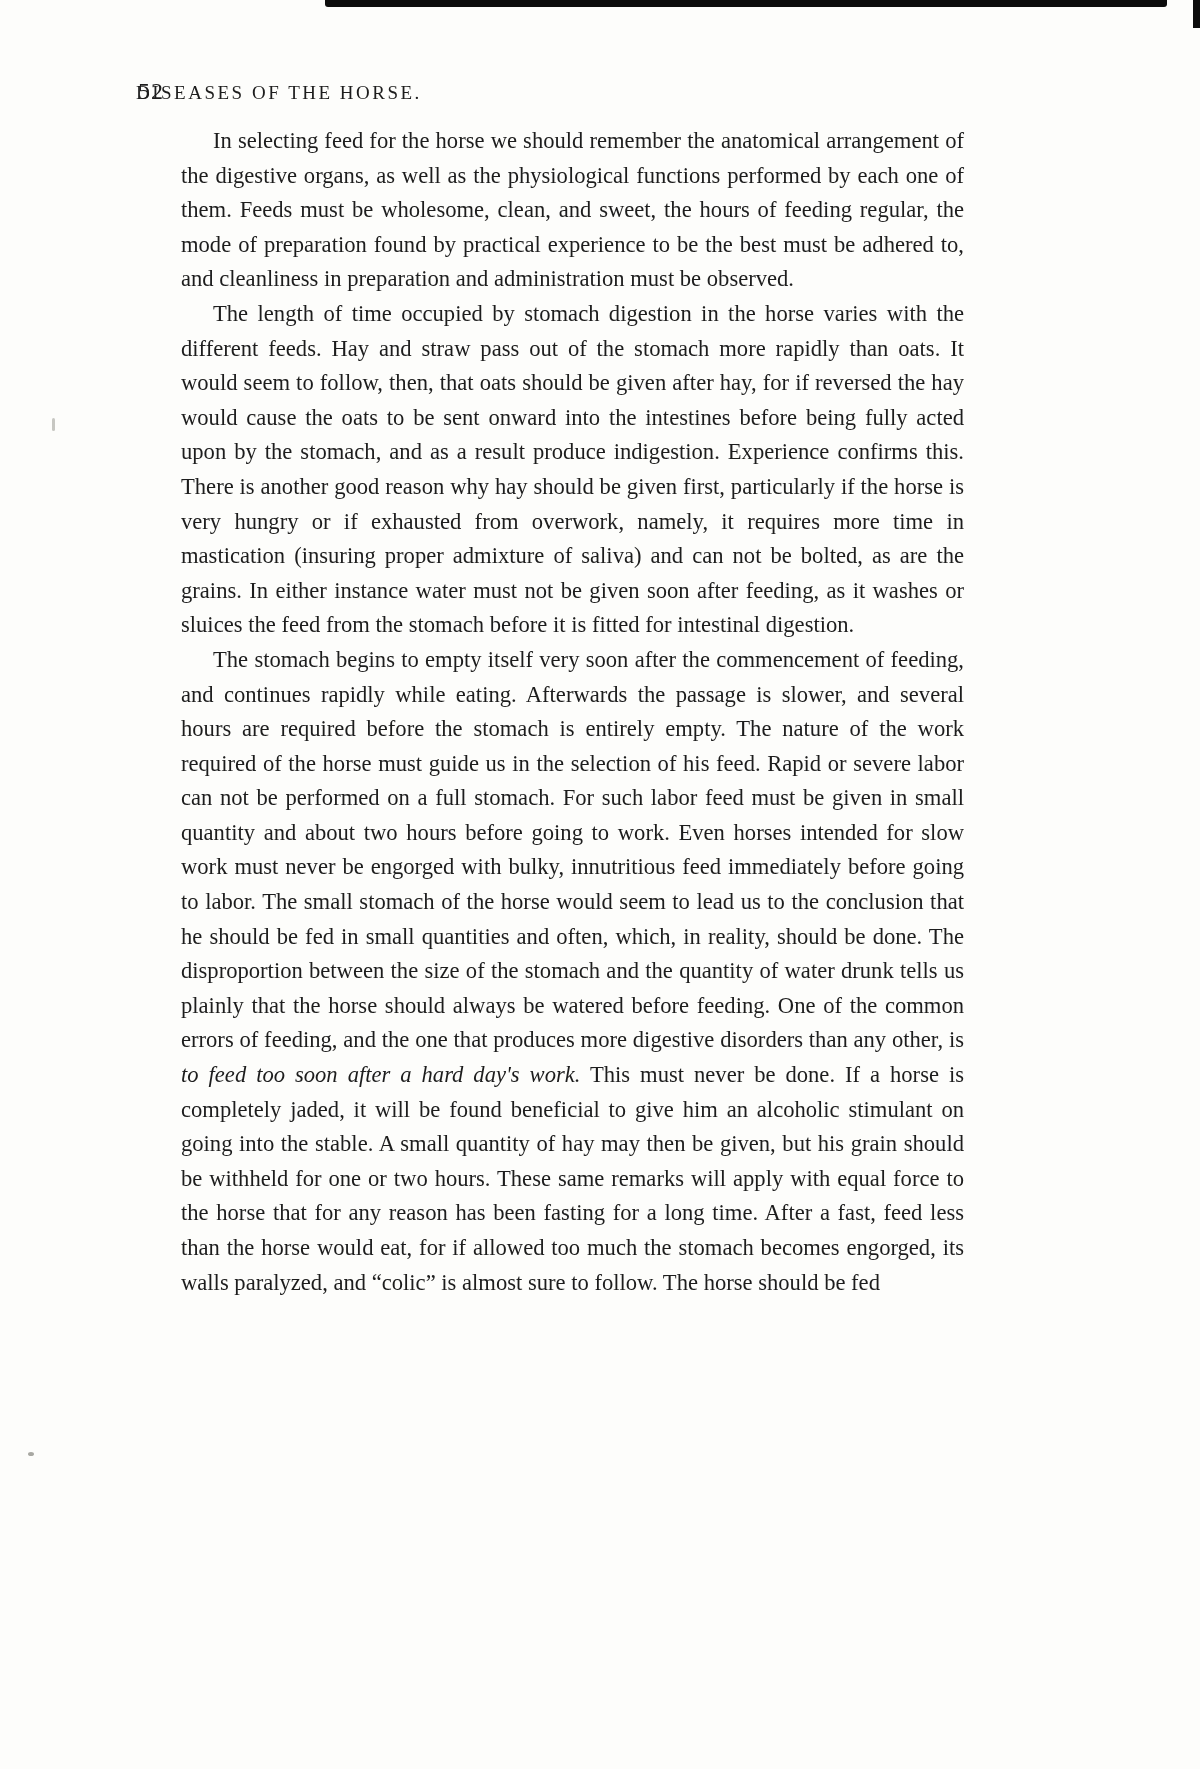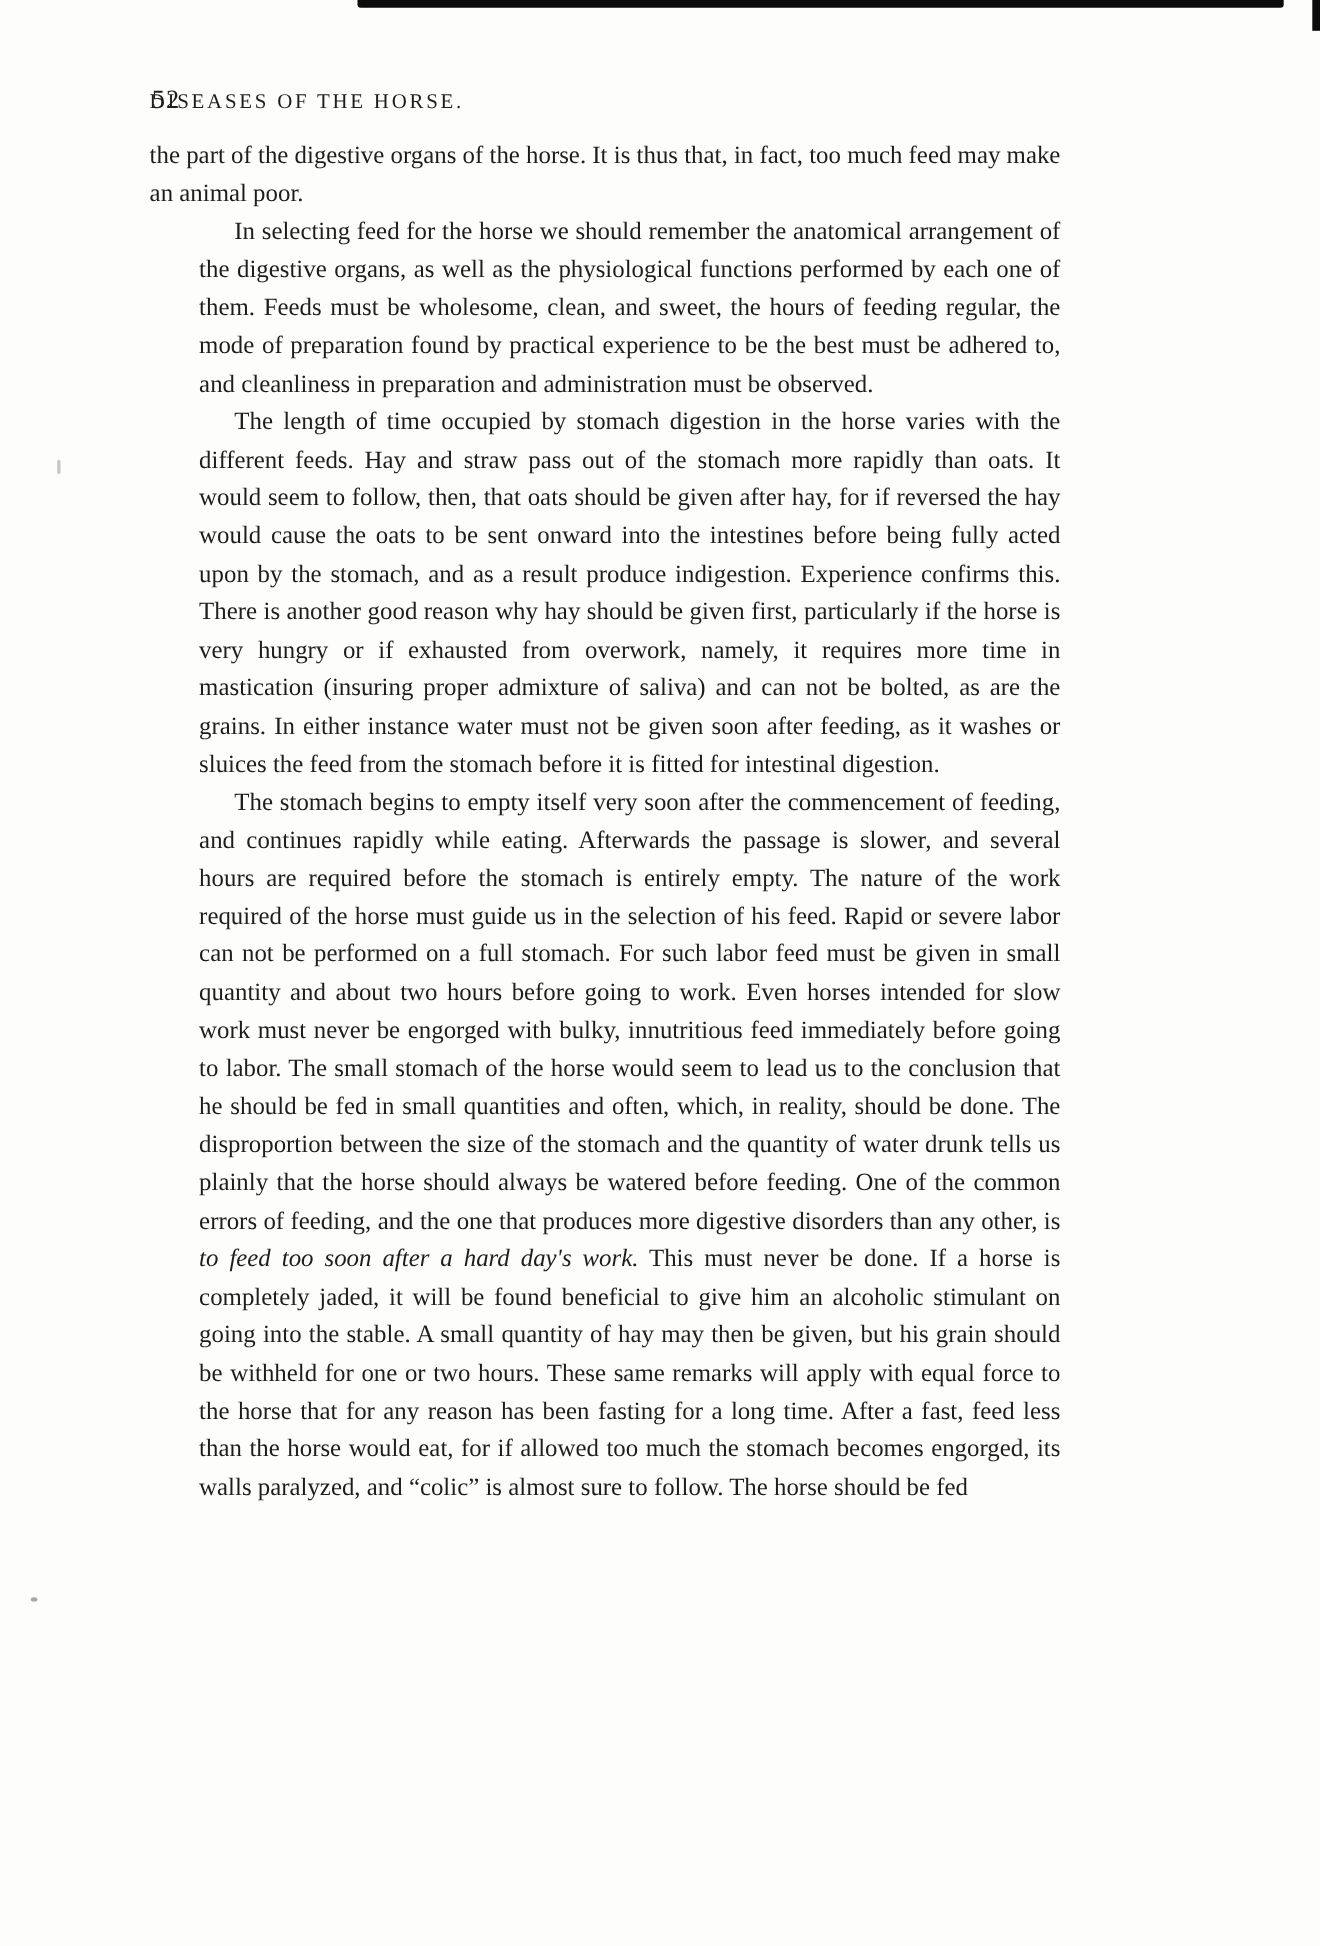--- a/index.html
+++ b/index.html
@@ -66,19 +66,18 @@
   <div class="scan-bar-right"></div>
   <div class="speck-1"></div>
   <div class="speck-2"></div>
 
   <header class="running-head">
     <span class="page-num">52</span>
     <span class="head-title">DISEASES OF THE HORSE.</span>
   </header>
 
   <main class="text-block" id="paragraphs">
-      <p><span>the part of the digestive organs of the horse. It is thus that, in fact, too much feed may make an animal poor.</span></p>
       <p class="indent"><span>In selecting feed for the horse we should remember the anatomical arrangement of the digestive organs, as well as the physiological functions performed by each one of them. Feeds must be wholesome, clean, and sweet, the hours of feeding regular, the mode of preparation found by practical experience to be the best must be adhered to, and cleanliness in preparation and administration must be observed.</span></p>
       <p class="indent"><span>The length of time occupied by stomach digestion in the horse varies with the different feeds. Hay and straw pass out of the stomach more rapidly than oats. It would seem to follow, then, that oats should be given after hay, for if reversed the hay would cause the oats to be sent onward into the intestines before being fully acted upon by the stomach, and as a result produce indigestion. Experience confirms this. There is another good reason why hay should be given first, particularly if the horse is very hungry or if exhausted from overwork, namely, it requires more time in mastication (insuring proper admixture of saliva) and can not be bolted, as are the grains. In either instance water must not be given soon after feeding, as it washes or sluices the feed from the stomach before it is fitted for intestinal digestion.</span></p>
       <p class="indent"><span>The stomach begins to empty itself very soon after the commencement of feeding, and continues rapidly while eating. Afterwards the passage is slower, and several hours are required before the stomach is entirely empty. The nature of the work required of the horse must guide us in the selection of his feed. Rapid or severe labor can not be performed on a full stomach. For such labor feed must be given in small quantity and about two hours before going to work. Even horses intended for slow work must never be engorged with bulky, innutritious feed immediately before going to labor. The small stomach of the horse would seem to lead us to the conclusion that he should be fed in small quantities and often, which, in reality, should be done. The disproportion between the size of the stomach and the quantity of water drunk tells us plainly that the horse should always be watered before feeding. One of the common errors of feeding, and the one that produces more digestive disorders than any other, is </span><em>to feed too soon after a hard day's work.</em><span> This must never be done. If a horse is completely jaded, it will be found beneficial to give him an alcoholic stimulant on going into the stable. A small quantity of hay may then be given, but his grain should be withheld for one or two hours. These same remarks will apply with equal force to the horse that for any reason has been fasting for a long time. After a fast, feed less than the horse would eat, for if allowed too much the stomach becomes engorged, its walls paralyzed, and “colic” is almost sure to follow. The horse should be fed</span></p>
     </main>
 
 </div>
 
 </body></html>

